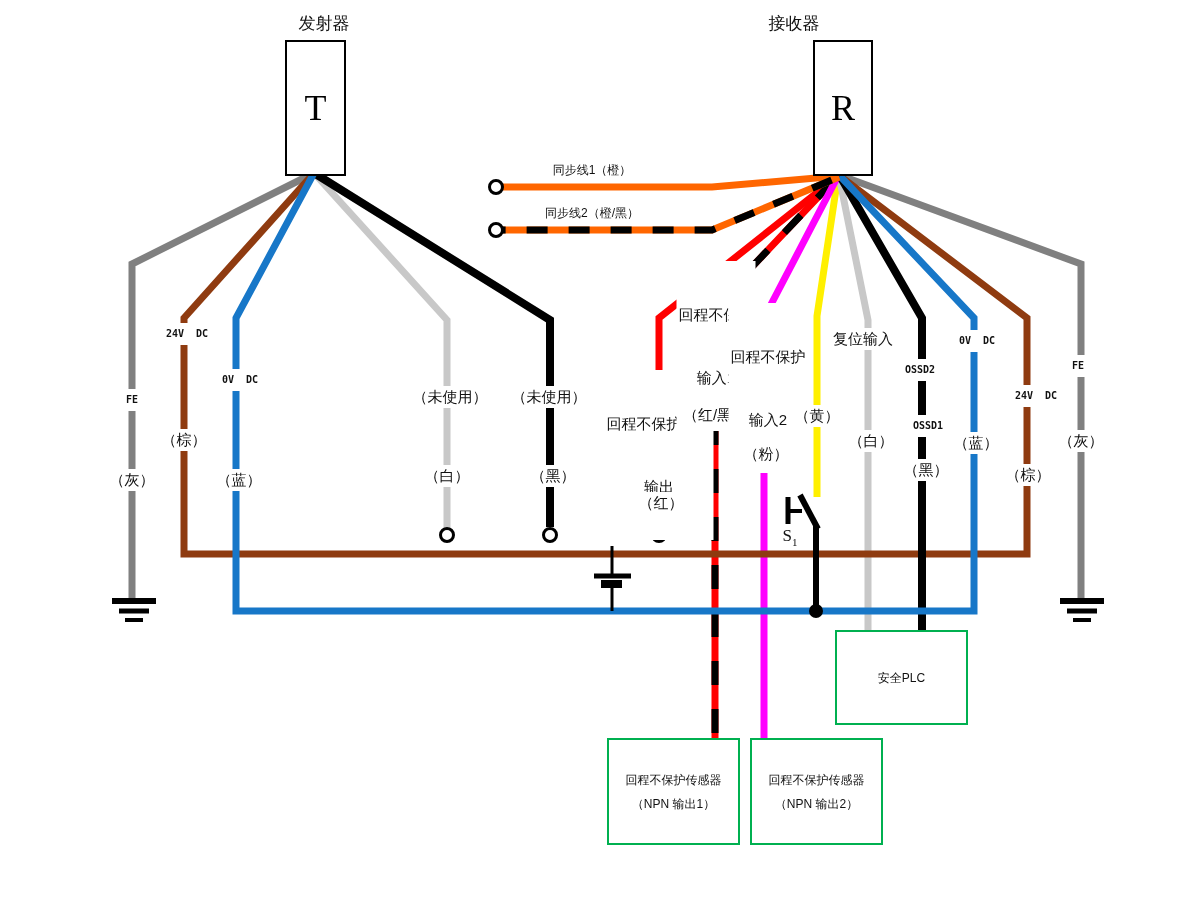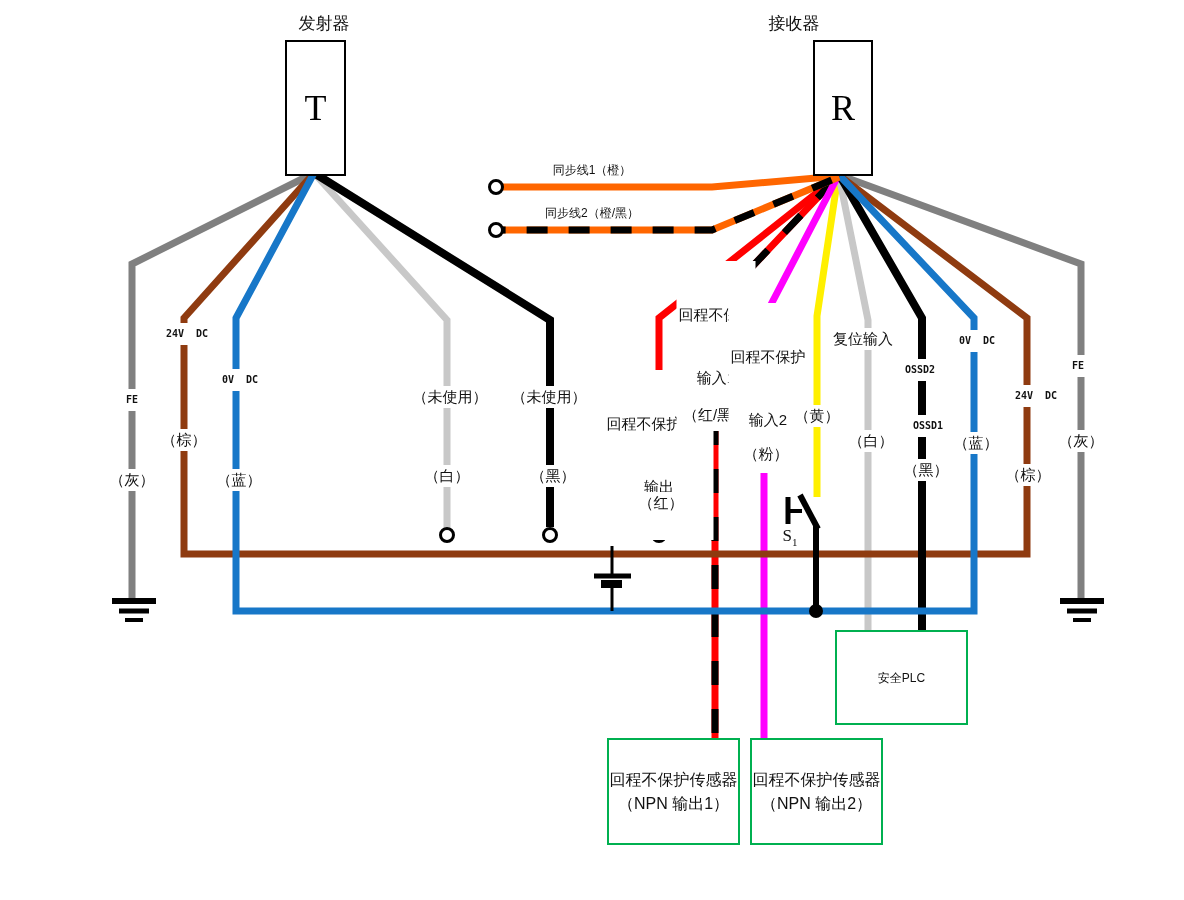--- a/index.html
+++ b/index.html
@@ -10,21 +10,21 @@
        font-size:15px;line-height:20px;white-space:pre;padding:1px 2px;text-align:center;}
   .lbl2{line-height:21px;}
   .lat{font-family:"DejaVu Sans Mono",monospace;font-weight:bold;font-size:10px;}
   .title{font-size:17px;background:transparent;}
   .sync{font-size:12px;}
   .devbox{position:absolute;border:2.5px solid #000;background:#fff;
           display:flex;align-items:center;justify-content:center;}
   .devsym{font-family:"Liberation Serif",serif;font-size:36px;color:#000;}
   .greenbox{position:absolute;border:2px solid #00B050;background:#fff;
             display:flex;flex-direction:column;align-items:center;justify-content:center;
-            font-size:16px;line-height:24px;text-align:center;white-space:pre;}
+            font-size:12px;line-height:24px;text-align:center;white-space:pre;}
   .s1{position:absolute;transform:translate(-50%,-50%);font-family:Liberation Serif, serif;
       font-size:17px;background:#fff;padding:0 1px;}
   .s1 sub{font-size:11px;}
 </style>
 </head>
 <body>
 
 <div class="page">
 
   <svg width="1184" height="900" viewBox="0 0 1184 900">

